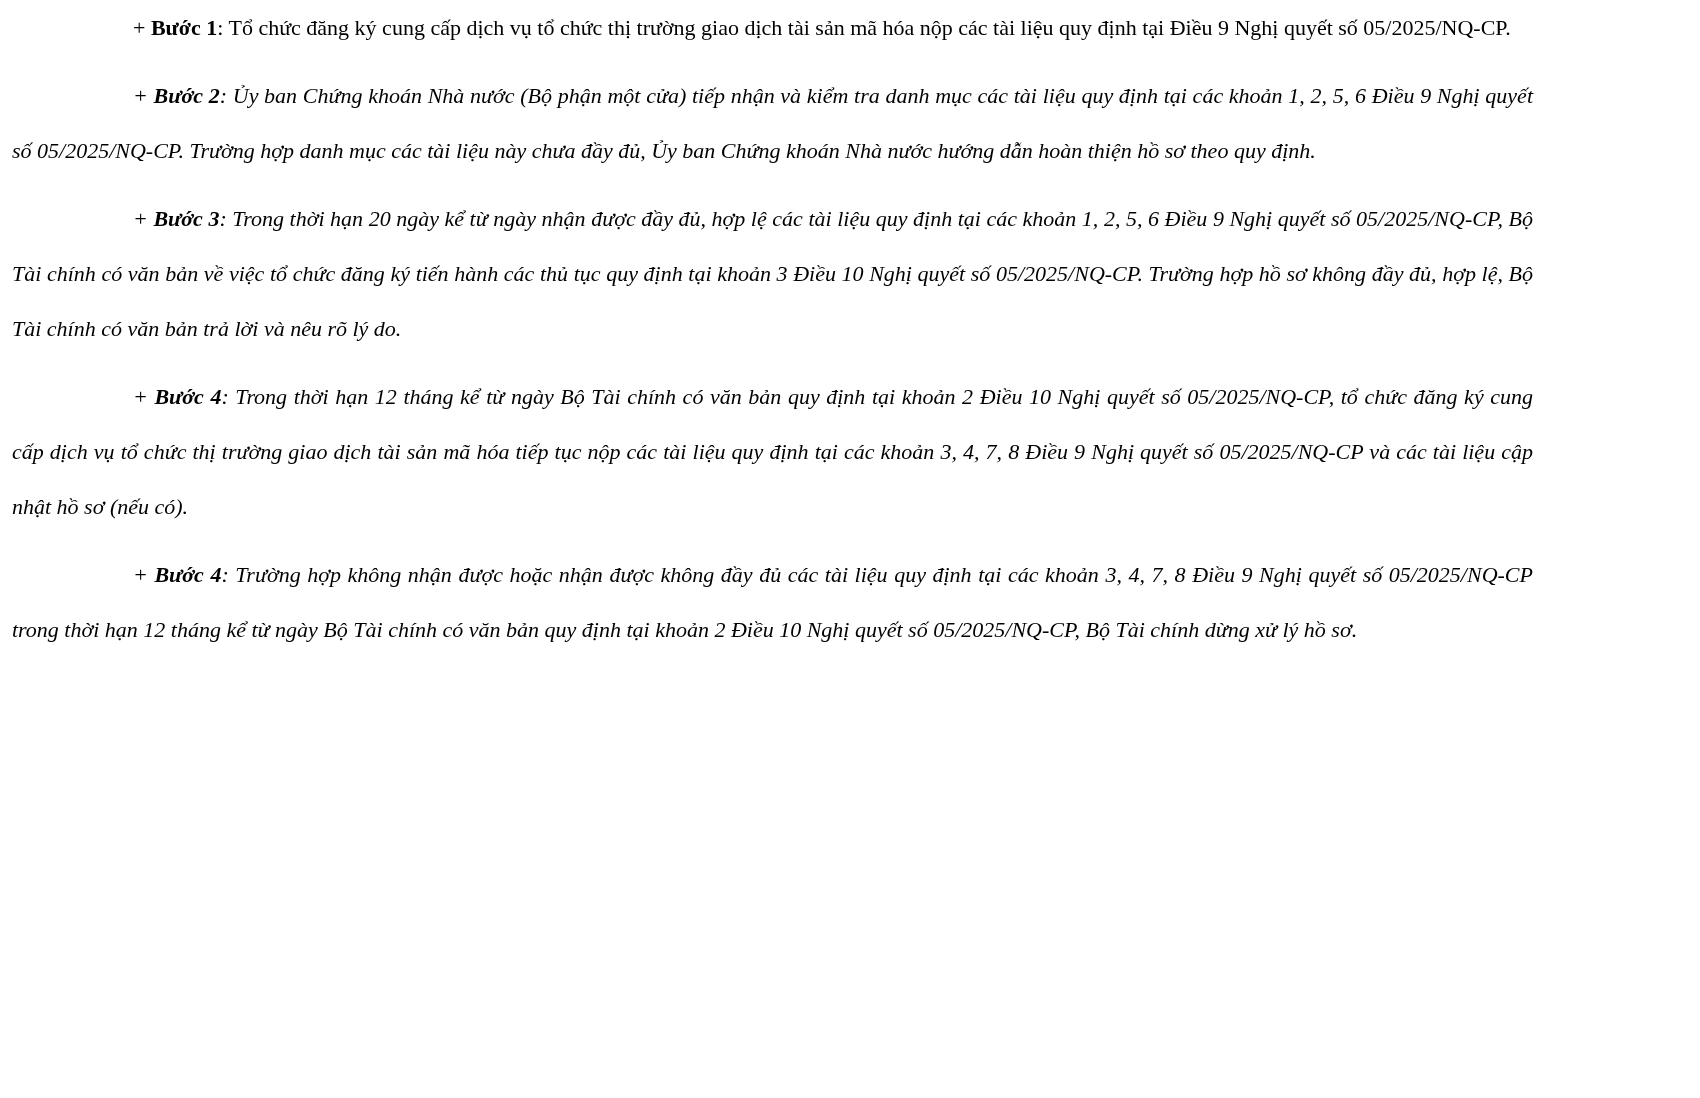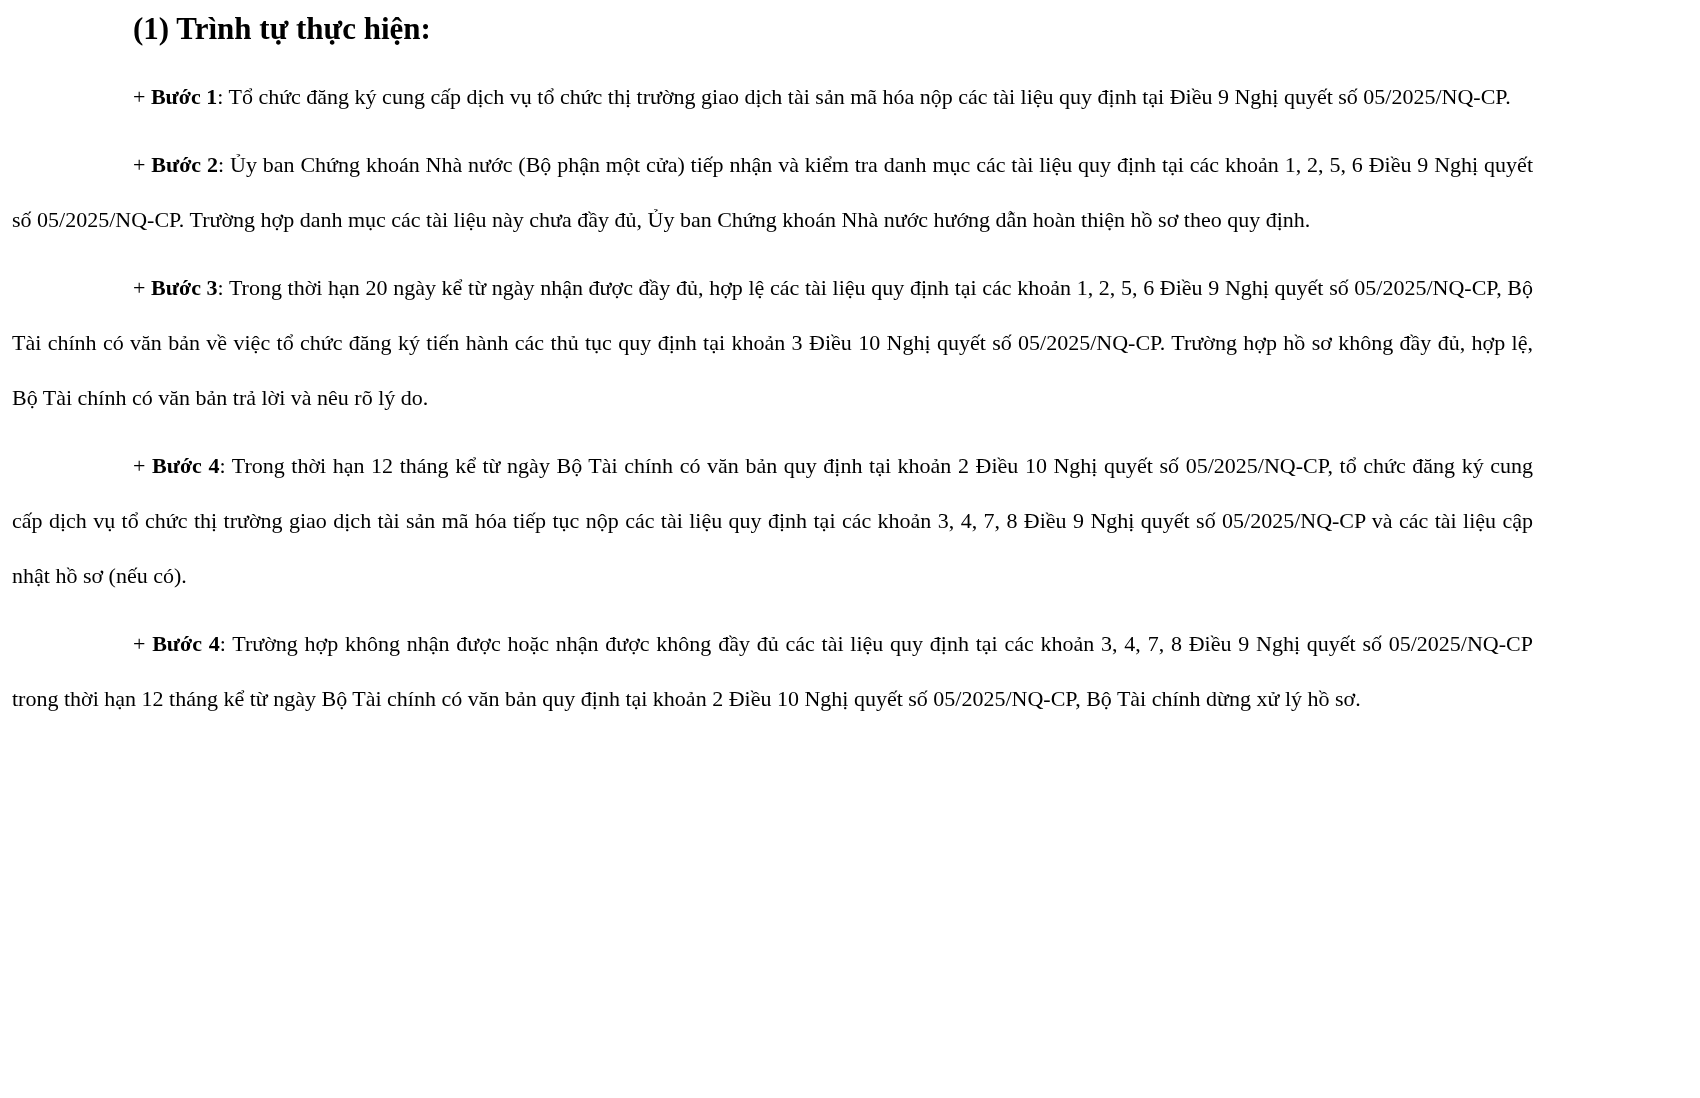--- a/index.html
+++ b/index.html
@@ -30,29 +30,28 @@
       padding-top: 1px;
       height: 55px;
     }
     .para {
       font-size: 22px;
       line-height: 55px;
       margin: 0;
       text-align: justify;
       text-indent: 121px;
     }
-    .para + .para { margin-top: 13px; }
+    .para + .para { margin-top: 13px; font-style: italic; }
     .title + .para { margin-top: 13px; }
     .step-label { font-weight: bold; }
   </style>
 </head>
 <body>
 
 <div class="page">
-  <p class="title">(1) Trình tự thực hiện:</p>
 
   <p class="para"><span>+ </span><span class="step-label">Bước 1</span><span>: Tổ chức đăng ký cung cấp dịch vụ tổ chức thị trường giao dịch tài sản mã hóa nộp các tài liệu quy định tại Điều 9 Nghị quyết số 05/2025/NQ-CP.</span></p>
 
   <p class="para"><span>+ </span><span class="step-label">Bước 2</span><span>: Ủy ban Chứng khoán Nhà nước (Bộ phận một cửa) tiếp nhận và kiểm tra danh mục các tài liệu quy định tại các khoản 1, 2, 5, 6 Điều 9 Nghị quyết số 05/2025/NQ-CP. Trường hợp danh mục các tài liệu này chưa đầy đủ, Ủy ban Chứng khoán Nhà nước hướng dẫn hoàn thiện hồ sơ theo quy định.</span></p>
 
   <p class="para"><span>+ </span><span class="step-label">Bước 3</span><span>: Trong thời hạn 20 ngày kể từ ngày nhận được đầy đủ, hợp lệ các tài liệu quy định tại các khoản 1, 2, 5, 6 Điều 9 Nghị quyết số 05/2025/NQ-CP, Bộ Tài chính  có văn bản về việc tổ chức đăng ký tiến hành các thủ tục quy định tại khoản 3 Điều 10 Nghị quyết số 05/2025/NQ-CP. Trường hợp hồ sơ không đầy đủ, hợp lệ, Bộ Tài chính có văn bản trả lời và nêu rõ lý do.</span></p>
 
   <p class="para"><span>+ </span><span class="step-label">Bước 4</span><span>: Trong thời hạn 12 tháng kể từ ngày Bộ Tài chính có văn bản quy định tại khoản 2 Điều 10 Nghị quyết số 05/2025/NQ-CP, tổ chức đăng ký cung cấp dịch vụ tổ chức thị trường giao dịch tài sản mã hóa tiếp tục nộp các tài liệu quy định tại các khoản 3, 4, 7, 8 Điều 9 Nghị quyết số 05/2025/NQ-CP và các tài liệu cập nhật hồ sơ (nếu có).</span></p>
 
   <p class="para"><span>+ </span><span class="step-label">Bước 4</span><span>: Trường hợp không nhận được hoặc nhận được không đầy đủ các tài liệu quy định tại các khoản 3, 4, 7, 8 Điều 9 Nghị quyết số 05/2025/NQ-CP trong thời hạn 12 tháng kể từ ngày Bộ Tài chính có văn bản quy định tại khoản 2 Điều 10 Nghị quyết số 05/2025/NQ-CP, Bộ Tài chính  dừng xử lý hồ sơ.</span></p>

